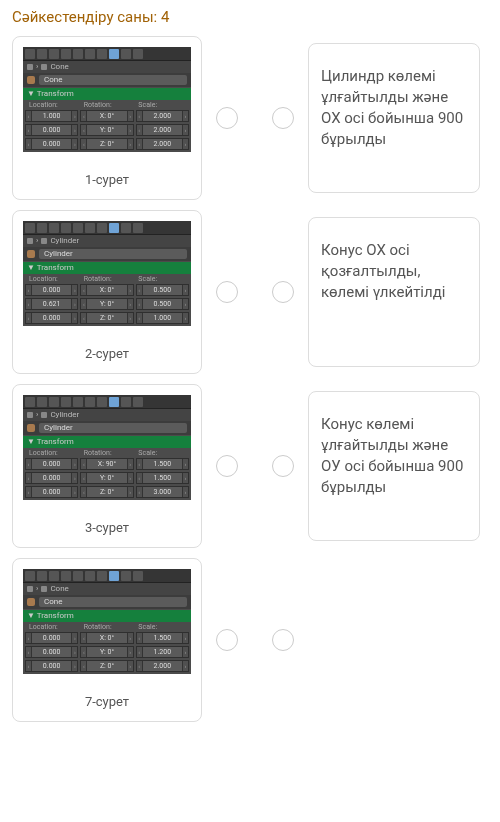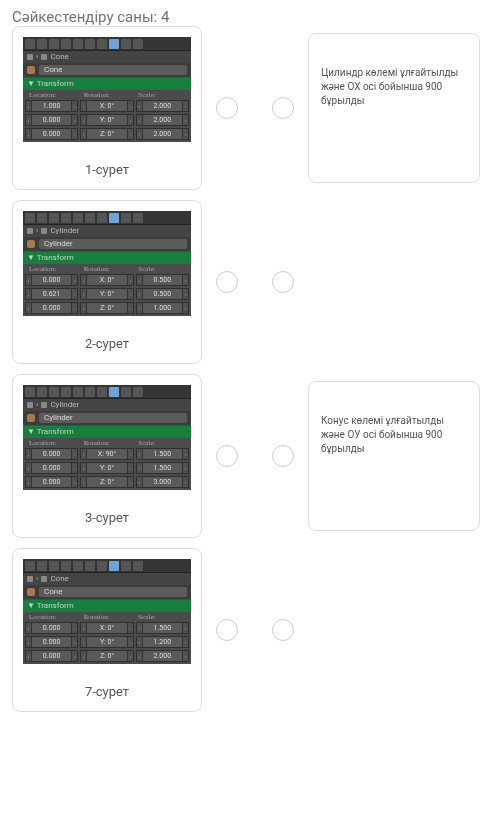--- a/index.html
+++ b/index.html
@@ -5,22 +5,23 @@
   * { box-sizing: border-box; margin: 0; padding: 0; }
   body {
     font-family: -apple-system, BlinkMacSystemFont, "Segoe UI", Roboto, Arial, sans-serif;
     background: #fff;
     width: 500px;
     font-size: 13px;
     color: #444;
     padding: 8px 12px;
   }
   .title {
-    color: #737373;
+    color: #a16207;
     font-size: 15px;
+    margin-bottom: 10px;
     font-weight: 400;
   }
   .row {
     display: flex;
     align-items: center;
     margin-bottom: 10px;
   }
   .card {
     border: 1px solid #ddd;
     border-radius: 8px;
@@ -31,22 +32,22 @@
     padding: 10px 10px 12px 10px;
     display: flex;
     flex-direction: column;
     align-items: center;
   }
   .right-card {
     width: 172px;
     min-height: 150px;
     display: flex;
     align-items: flex-start;
-    padding: 32px 12px;
-    font-size: 10px;
+    padding: 22px 12px;
+    font-size: 15px;
     line-height: 1.4;
     color: #555;
   }
   .circle {
     width: 22px;
     height: 22px;
     border: 1px solid #ccc;
     border-radius: 50%;
     background: #fff;
     flex-shrink: 0;
@@ -124,21 +125,20 @@
     color: #ddd;
   }
   .sec-head {
     background: #15803d;
     padding: 2px 4px;
     color: #ccc;
   }
   .grid-head {
     display: flex;
     padding: 2px 2px 1px 2px;
-    font-family: Liberation Serif, serif;
   }
   .grid-head span {
     flex: 1;
     text-align: left;
     padding-left: 4px;
     font-size: 7px;
     color: #aaa;
   }
   .grid-row {
     display: flex;
@@ -361,20 +361,23 @@
             </div>
           </div>
       </div>
       <div class="caption">2-сурет</div>
     </div>
     <div class="gap"></div>
     <div class="circle"></div>
     <div class="gap-mid"></div>
     <div class="circle"></div>
     <div class="gap"></div>
+    <div class="card right-card">
+      <span>Конус ОХ осі қозғалтылды, көлемі үлкейтілді</span>
+    </div>
   </div>
 
   <div class="row">
     <div class="card left-card">
       <div class="panel">
         <div class="panel-tabs">
           <span class="tab-ic"></span>
           <span class="tab-ic"></span>
           <span class="tab-ic"></span>
           <span class="tab-ic"></span>

